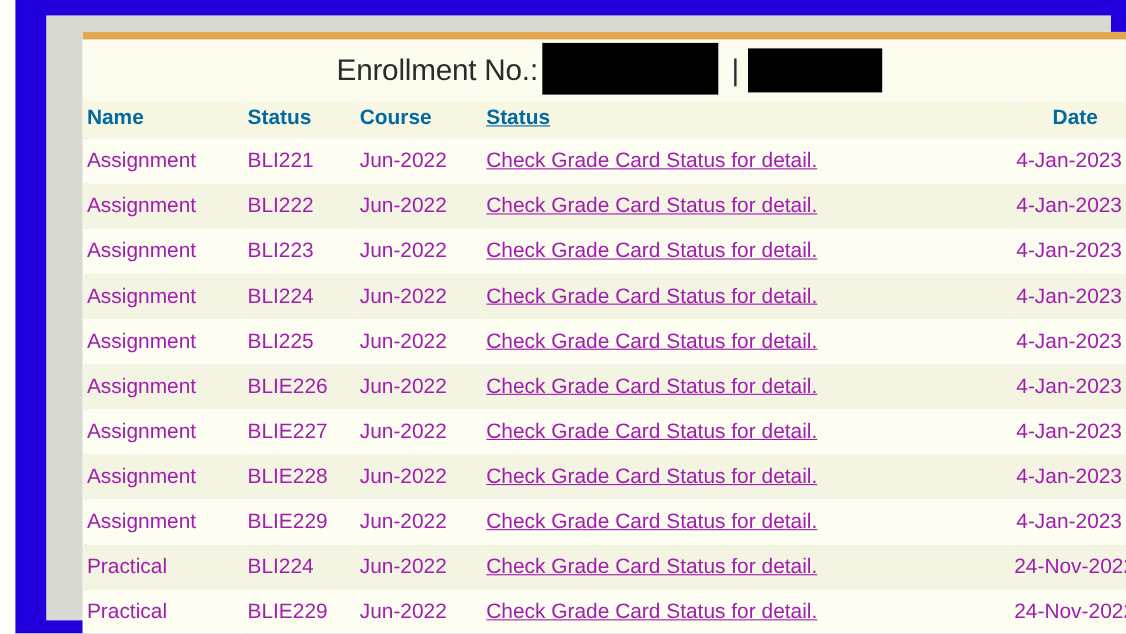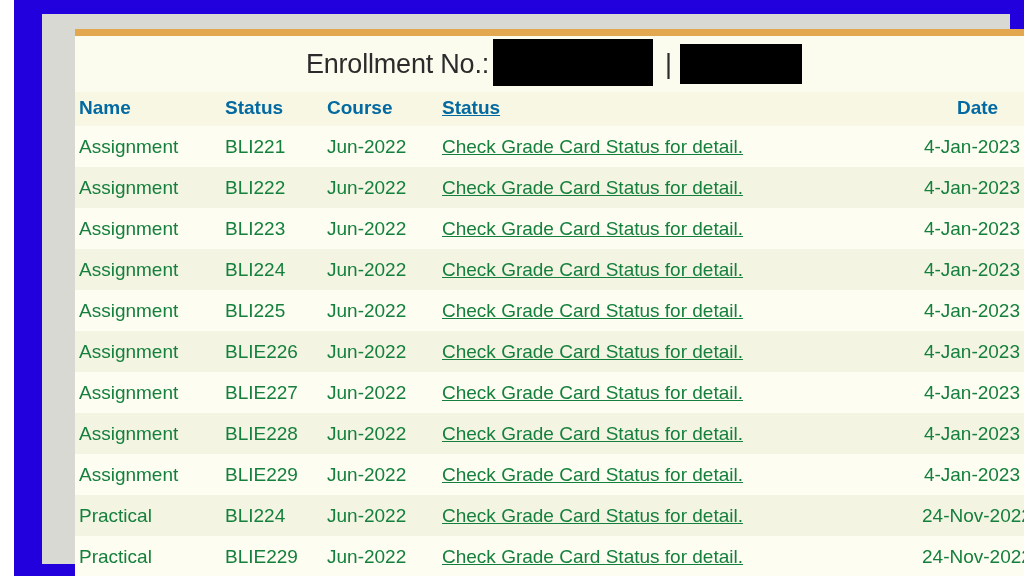--- a/index.html
+++ b/index.html
@@ -126,21 +126,21 @@
     font-weight: bold;
     color: #0369a1;
     text-align: left;
     padding: 5px 0 7px 0;
     height: 30px;
     box-sizing: border-box;
     white-space: nowrap;
   }
   .tbl td {
     font-size: 19px;
-    color: #15803d;
+    color: #a21caf;
     text-align: left;
     height: 41px;
     padding: 0;
     white-space: nowrap;
     overflow: hidden;
   }
   .tbl tbody tr:nth-child(odd)  td { background: #fdfdf1; }
   .tbl tbody tr:nth-child(even) td { background: #f4f4e2; }
 
   

